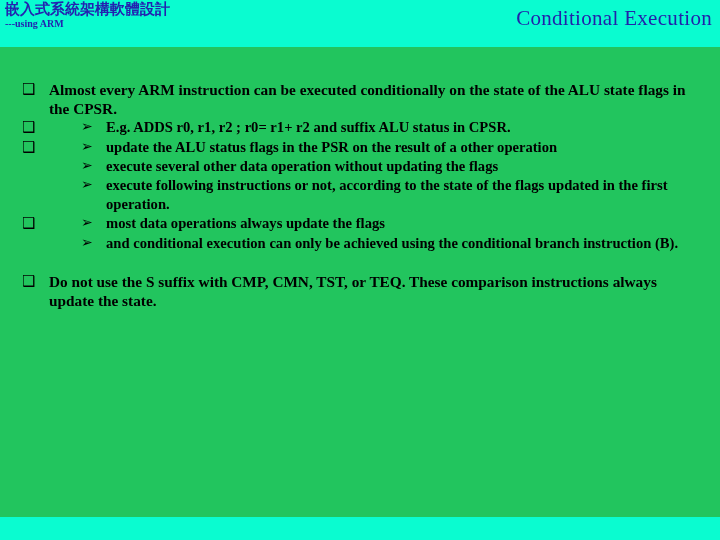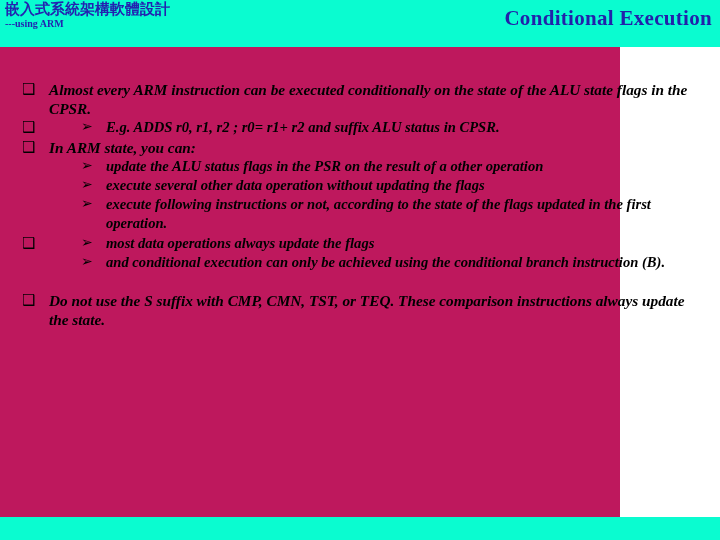--- a/index.html
+++ b/index.html
@@ -9,23 +9,23 @@
   body {
     width: 720px;
     height: 540px;
     background: #ffffff;
     font-family: "Liberation Serif", "DejaVu Serif", serif;
     overflow: hidden;
     position: relative;
   }
   .slide {
     position: relative;
-    width: 620px;
+    width: 720px;
     height: 540px;
-    background: #be185d;
+    background: #22c55e;
   }
   
   .header-band {
     position: absolute;
     left: 0;
     top: 0;
     width: 720px;
     height: 47px;
     background: #0afcd0;
   }
@@ -53,21 +53,21 @@
     color: #2323b0;
     margin: 2px 0 0 0;
     white-space: nowrap;
   }
   .header-title {
     position: absolute;
     right: 8px;
     top: 6px;
     font-family: "Liberation Serif", "DejaVu Serif", serif;
     font-size: 21px;
-    font-weight: bold;
+    font-weight: normal;
     color: #2222aa;
     white-space: nowrap;
     letter-spacing: 0.3px;
   }
   
   .footer-band {
     position: absolute;
     left: 0;
     top: 517px;
     width: 720px;
@@ -108,21 +108,20 @@
     left: 0;
     top: 0px;
     font-size: 15px;
     line-height: 19.2px;
     color: #000000;
     font-family: "DejaVu Sans", sans-serif;
     font-weight: normal;
   }
   .txt {
     display: block;
-    font-style: italic;
   }
   ul.lvl2 {
     list-style: none;
     margin: 0;
     padding: 0 0 0 32px;
   }
   ul.lvl2 > li {
     position: relative;
     padding-left: 25px;
     font-size: 14.6px;
@@ -168,21 +167,20 @@
             <span class="bullet-sq">❑</span>
             <ul class="lvl2">
               <li>
                 <span class="bullet-ar">➢</span>
                 <span class="txt">E.g. ADDS  r0, r1, r2 ; r0= r1+ r2 and suffix ALU status in CPSR.</span>
               </li>
             </ul>
           </li>
           <li>
             <span class="bullet-sq">❑</span>
-            <span class="txt">In ARM state, you can:</span>
             <ul class="lvl2">
               <li>
                 <span class="bullet-ar">➢</span>
                 <span class="txt">update the ALU status flags in the PSR on the result of a other operation</span>
               </li>
               <li>
                 <span class="bullet-ar">➢</span>
                 <span class="txt">execute several other data operation without updating the flags</span>
               </li>
               <li>

